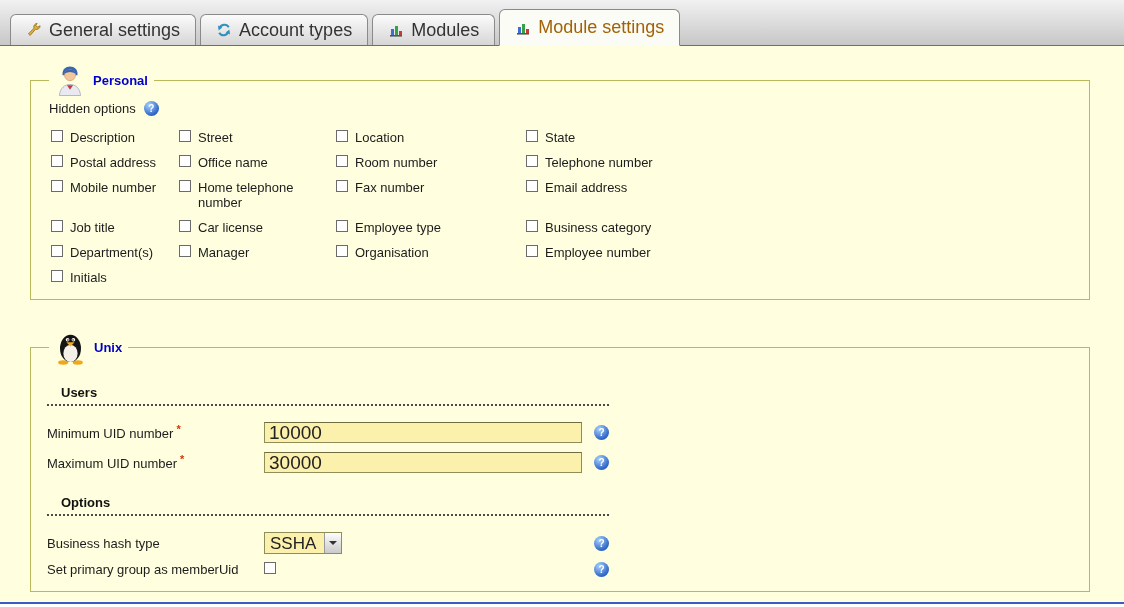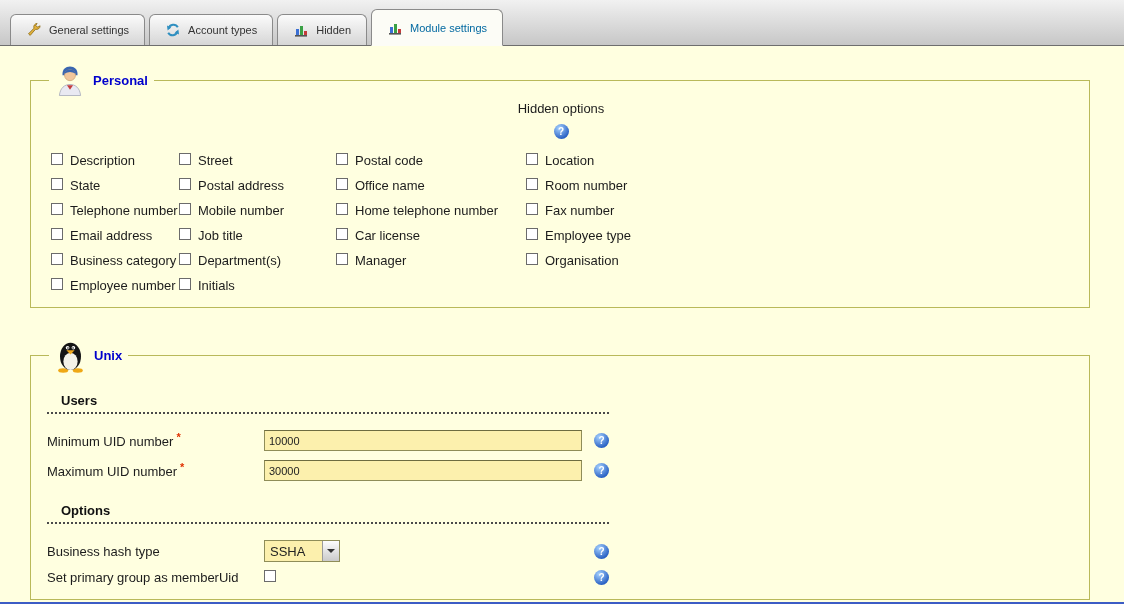--- a/index.html
+++ b/index.html
@@ -14,25 +14,25 @@
     background:linear-gradient(#f1f1f1,#c7c7c7);
     border-bottom:1px solid #6e6e6e;
     display:flex; align-items:flex-end; padding-left:10px; gap:4px;
   }
   .tab {
     display:flex; align-items:center; gap:7px;
     height:31px; padding:0 15px;
     background:linear-gradient(#fbfbfb,#d6d6d6);
     border:1px solid #8a8a8a; border-bottom:none;
     border-radius:6px 6px 0 0;
-    font-size:11px; color:#333; cursor:pointer; white-space:nowrap;
+    font-size:18px; color:#333; cursor:pointer; white-space:nowrap;
   }
   .tab.active {
     height:37px; background:#fcfcf6; position:relative; z-index:2;
-    margin-bottom:-1px; border-bottom:1px solid #fcfcf6; color:#0369a1;
+    margin-bottom:-1px; border-bottom:1px solid #fcfcf6; color:#a16207;
   }
   .tabicon { width:16px; height:16px; display:inline-flex; }
   
   .content {
     position:absolute; top:46px; left:0; right:0; bottom:5px;
     background:#ffffe0; overflow:hidden;
   }
   .bottom-line {
     position:absolute; bottom:3px; left:0; right:0; height:2px;
     background:#3c5cc5;
@@ -44,21 +44,21 @@
   fieldset.unix { margin-top:30px; }
   legend {
     display:flex; align-items:center; gap:8px;
     padding:0 6px; margin-left:2px;
     color:#0000cc; font-weight:bold; font-size:13px;
   }
   .legend-icon { display:inline-flex; }
   
   .hidden-options-row {
     display:flex; align-items:center; gap:8px;
-    margin:4px 0 14px 2px; font-size:13px; color:#1c1c1c;flex-direction:column;
+    margin:4px 0 14px 2px; font-size:13px; color:#1c1c1c;
   }
   .cb-grid {
     display:grid; grid-template-columns:128px 157px 190px auto;
     row-gap:10px; margin-left:4px; font-size:13px; color:#1c1c1c;
   }
   .cb { display:flex; align-items:flex-start; gap:7px; cursor:default; }
   input[type="checkbox"] {
     appearance:none; -webkit-appearance:none;
     width:12px; height:12px; border:1px solid #6b6b6b; background:#fff;
     margin:0; flex:0 0 auto;
@@ -77,28 +77,28 @@
   .form-row.mt16 { margin-top:16px; }
   .form-row.mt9  { margin-top:9px; }
   .form-row.mt6  { margin-top:8px; }
   .req {
     color:#e03000; font-size:11px; vertical-align:super; margin-left:3px;
     font-weight:bold;
   }
   .text-input {
     width:318px; height:21px; padding:0 4px;
     background:#fcf0ad; border:1px solid #8f8d58; border-top-color:#6e6c40;
-    font-family:"Liberation Sans", sans-serif; font-size:11px; color:#222;
+    font-family:"Liberation Sans", sans-serif; font-size:19px; color:#222;
   }
   .select-wrap { position:relative; display:inline-block; }
   .select-wrap select {
     appearance:none; -webkit-appearance:none;
     height:22px; min-width:76px; padding:0 24px 0 5px;
     background:#fcf0ad; border:1px solid #8f8d58;
-    font-family:"Liberation Sans", sans-serif; font-size:13px; color:#222;
+    font-family:"Liberation Sans", sans-serif; font-size:17px; color:#222;
   }
   .select-arrow {
     position:absolute; top:1px; right:1px; bottom:1px; width:17px;
     background:linear-gradient(#fdfdfd,#cacaca);
     border-left:1px solid #9a9a9a;
     display:flex; align-items:center; justify-content:center;
     pointer-events:none;
   }
   .select-arrow::after {
     content:""; border:4px solid transparent; border-top-color:#333;
@@ -142,21 +142,21 @@
 
     <div class="tab">
       <span class="tabicon">
         <svg width="16" height="16" viewBox="0 0 16 16">
           <rect x="2" y="13" width="12" height="1.6" fill="#555"></rect>
           <rect x="3" y="7" width="3" height="6" fill="#3b6fd4"></rect>
           <rect x="7" y="4" width="3" height="9" fill="#3aa045"></rect>
           <rect x="11" y="9" width="3" height="4" fill="#c43b3b"></rect>
         </svg>
       </span>
-      <span>Hidden</span>
+      <span>Modules</span>
     </div>
 
     <div class="tab active">
       <span class="tabicon">
         <svg width="16" height="16" viewBox="0 0 16 16">
           <rect x="2" y="13" width="12" height="1.6" fill="#555"></rect>
           <rect x="3" y="7" width="3" height="6" fill="#3b6fd4"></rect>
           <rect x="7" y="4" width="3" height="9" fill="#3aa045"></rect>
           <rect x="11" y="9" width="3" height="4" fill="#c43b3b"></rect>
         </svg>
@@ -188,24 +188,20 @@
       </div>
 
       <div class="cb-grid">
         <label class="cb">
             <input type="checkbox" style="">
             <span>Description</span>
           </label>
         <label class="cb">
             <input type="checkbox" style="">
             <span>Street</span>
-          </label>
-        <label class="cb">
-            <input type="checkbox" style="">
-            <span>Postal code</span>
           </label>
         <label class="cb">
             <input type="checkbox" style="">
             <span>Location</span>
           </label>
         <label class="cb">
             <input type="checkbox" style="">
             <span>State</span>
           </label>
         <label class="cb">

